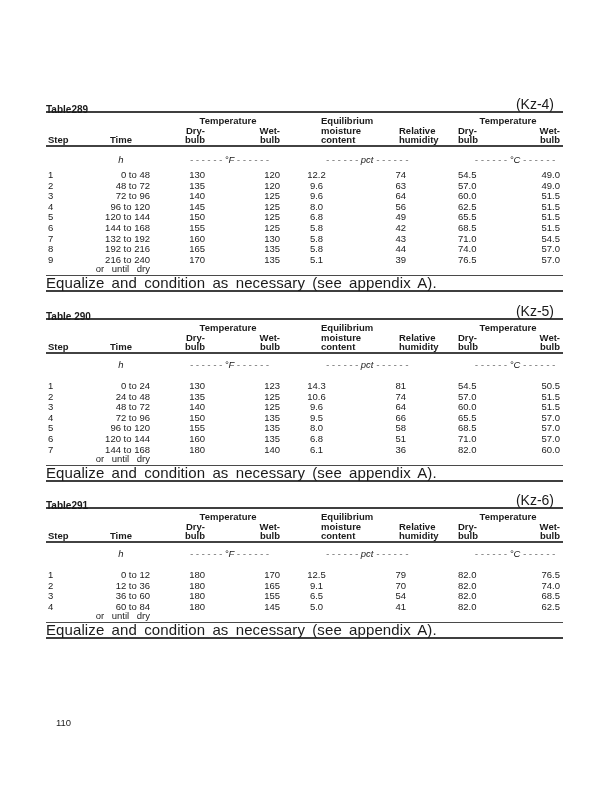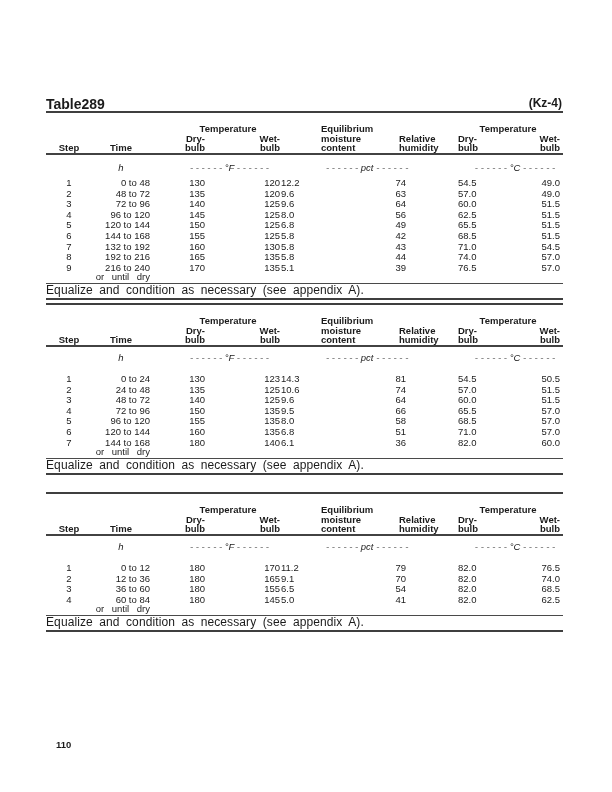--- a/index.html
+++ b/index.html
@@ -1,59 +1,59 @@
 <!DOCTYPE html>
 <html><head>
 <meta charset="utf-8">
 <style>
   html,body{margin:0;padding:0}
   body{background:#e8e8e8}
   .page{position:relative;width:612px;height:792px;margin:0 auto;background:#ffffff;overflow:hidden;
         font-family:"Liberation Sans","DejaVu Sans",sans-serif;color:#1b1b1b}
   .table-block{position:absolute;left:46px;width:517px}
   .title-row{position:relative;height:11px;margin-bottom:4px}
-  .t-title{position:absolute;left:0;top:0;font-size:14px;font-weight:bold}
-  .t-code{position:absolute;right:1px;top:0;font-size:12px;font-weight:bold}
+  .t-title{position:absolute;left:0;top:8px;font-size:10px;font-weight:bold}
+  .t-code{position:absolute;right:9px;top:0;font-size:14px;font-weight:normal}
   .rule{width:100%}
   .r-top{height:2px;background:#3f3f3f}
   .r-thin{height:1px;background:#4a4a4a;margin-top:2px}
   .r-bottom{height:2px;background:#3f3f3f;margin-top:2px}
   table{border-collapse:collapse;table-layout:fixed;width:517px}
   .w1{width:44px}.w2{width:62px}.w3{width:56px}.w4{width:73px}
   .w5{width:74px}.w6{width:54px}.w7{width:75px}.w8{width:79px}
   th,td{padding:0;font-size:9.5px;white-space:nowrap;overflow:visible}
   thead th{font-weight:bold;line-height:9.5px;text-align:left}
-  .hrow1 th{padding-top:11px}
+  .hrow1 th{padding-top:3px}
   .hrow3 th{border-bottom:2px solid #424242}
-  .c1{text-align:center;padding-left:2px}
+  .c1{text-align:left;padding-left:2px}
   .c2{text-align:right;padding-right:2px}
   .c3{text-align:right;padding-right:3px}
   .c4{text-align:right;padding-right:1px}
-  .c5{text-align:left;padding-right:3px}
+  .c5{text-align:center;padding-right:3px}
   .c6{text-align:right;padding-right:3px}
   .c7{text-align:left;padding-left:49px}
   .c8{text-align:right;padding-right:3px}
   .h-time{text-align:center;padding:0}
   .hspan-f{text-align:center;padding-left:23px}
   .hspan-c{text-align:center;padding-left:44px}
   .h-emc{text-align:center;padding-left:40px}
   .h-rh{padding-left:44px}
   .units td{font-weight:normal;font-style:italic;padding-top:8px;line-height:9.5px}
   .u-time{text-align:center}
   .u-f{text-align:center;padding-left:26px}
   .u-pct{text-align:left;padding-left:45px}
   .u-c{text-align:center;padding-left:58px}
   tbody td{line-height:10.6px}
   tbody tr:first-child td{padding-top:6px}
   .t1 .units td,.t2 .units td{padding-top:6px}
   .t1 tbody tr:first-child td,.t2 tbody tr:first-child td{padding-top:12px}
   .until-dry-row td{line-height:8px}
   .until-dry{word-spacing:5px}
-  .footnote{font-size:12px;line-height:9.5px;margin-top:2px;word-spacing:3px;letter-spacing:0.1px}
-  .page-number{position:absolute;left:56px;top:739px;font-size:9.5px;font-weight:bold}
+  .footnote{font-size:15px;line-height:9.5px;margin-top:2px;word-spacing:3px;letter-spacing:0.1px}
+  .page-number{position:absolute;left:56px;top:717px;font-size:9.5px;font-weight:normal}
 </style>
 </head>
 <body>
 
 <div class="page">
 
   <section class="table-block t0" style="top:96px">
     <div class="title-row">
       <span class="t-title">Table289</span>
       <span class="t-code">(Kz-4)</span>
@@ -204,20 +204,24 @@
           <td colspan="6"></td>
         </tr>
       </tbody>
     </table>
     <div class="rule r-thin"></div>
     <div class="footnote">Equalize and condition as necessary (see appendix A).</div>
     <div class="rule r-bottom"></div>
   </section>
 
   <section class="table-block t1" style="top:303px">
+    <div class="title-row">
+      <span class="t-title">Table 290</span>
+      <span class="t-code">(Kz-5)</span>
+    </div>
     <div class="rule r-top"></div>
     <table>
       <colgroup>
           <col class="w1">
           <col class="w2">
           <col class="w3">
           <col class="w4">
           <col class="w5">
           <col class="w6">
           <col class="w7">
@@ -337,20 +341,24 @@
           <td colspan="6"></td>
         </tr>
       </tbody>
     </table>
     <div class="rule r-thin"></div>
     <div class="footnote">Equalize and condition as necessary (see appendix A).</div>
     <div class="rule r-bottom"></div>
   </section>
 
   <section class="table-block t2" style="top:492px">
+    <div class="title-row">
+      <span class="t-title">Table291</span>
+      <span class="t-code">(Kz-6)</span>
+    </div>
     <div class="rule r-top"></div>
     <table>
       <colgroup>
           <col class="w1">
           <col class="w2">
           <col class="w3">
           <col class="w4">
           <col class="w5">
           <col class="w6">
           <col class="w7">
@@ -392,21 +400,21 @@
           <td class="u-pct" colspan="2">- - - - - - pct - - - - - -</td>
           <td class="u-c" colspan="2">- - - - - - °C - - - - - -</td>
         </tr>
       </thead>
       <tbody>
         <tr>
             <td class="c1">1</td>
             <td class="c2">0 to 12</td>
             <td class="c3">180</td>
             <td class="c4">170</td>
-            <td class="c5">11.2</td>
+            <td class="c5">12.5</td>
             <td class="c6">79</td>
             <td class="c7">82.0</td>
             <td class="c8">76.5</td>
           </tr>
           <tr>
             <td class="c1">2</td>
             <td class="c2">12 to 36</td>
             <td class="c3">180</td>
             <td class="c4">165</td>
             <td class="c5">9.1</td>

